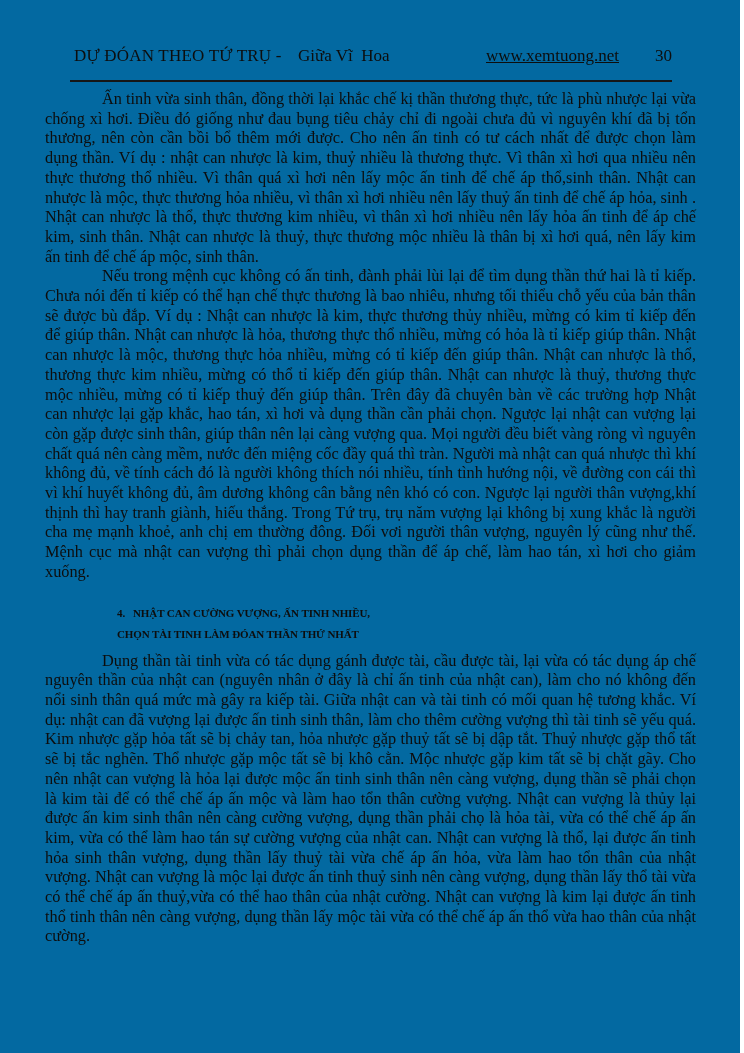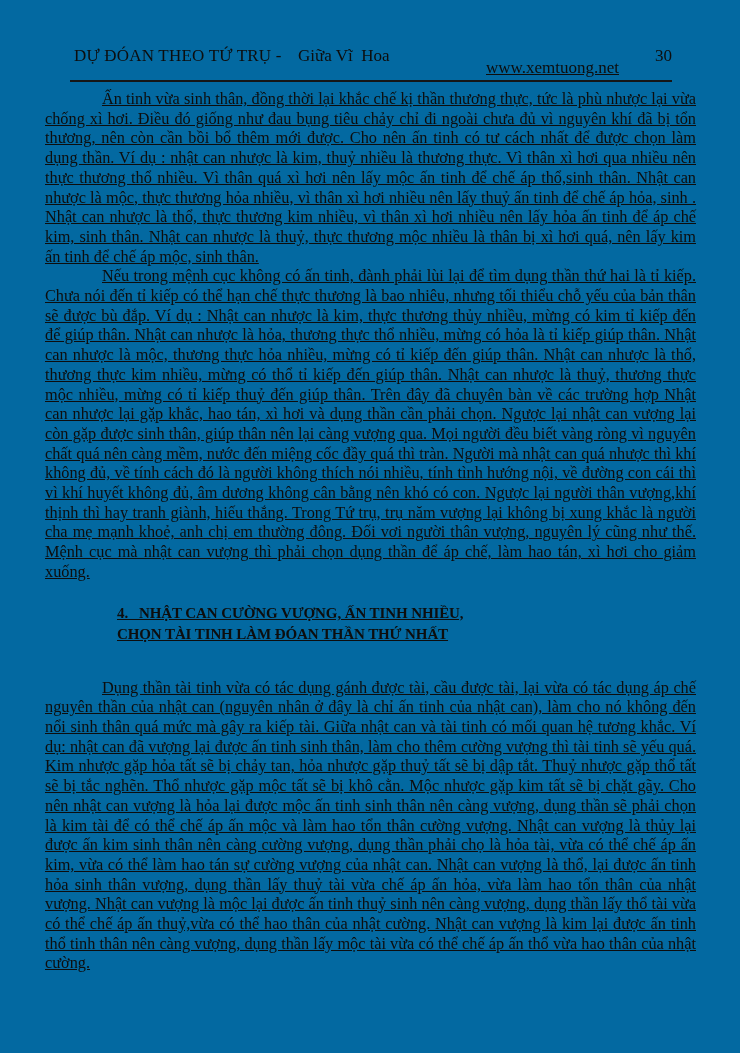--- a/index.html
+++ b/index.html
@@ -24,45 +24,44 @@
   }
   
   .header {
     position: relative;
     height: 22px;
     font-size: 17px;
     white-space: nowrap;
   }
   .header .title     { position: absolute; left: 29px;  top: 0; letter-spacing: 0.2px; }
   .header .author    { position: absolute; left: 253px; top: 0; white-space: pre; }
-  .header .site      { position: absolute; left: 441px; top: 12px; text-decoration: underline; color: #0d0d0d; }
+  .header .site      { position: absolute; left: 441px; top: 0; text-decoration: underline; color: #0d0d0d; }
   .header .page-num  { position: absolute; left: 610px; top: 0; }
   .rule {
     margin: 12px 0 0 25px;
     width: 602px;
     height: 0;
     border-top: 2px solid #161616;
   }
   
   .body-text {
     margin-top: 7px;
     font-size: 16.3px;
     line-height: 19.7px;
     text-align: justify;
     text-justify: inter-word;
-    text-decoration: underline;
   }
   .body-text p {
     margin: 0;
     text-indent: 57px;
   }
   
   .section-heading {
-    margin: 21px 0 32px 72px;
-    font-size: 15px;
+    margin: 21px 0 5px 72px;
+    font-size: 11px;
     font-weight: bold;
     line-height: 21.5px;
     text-align: left;
     text-indent: 0;
     letter-spacing: -0.1px;
     white-space: pre-wrap;
   }
 </style>
 </head>
 <body>

